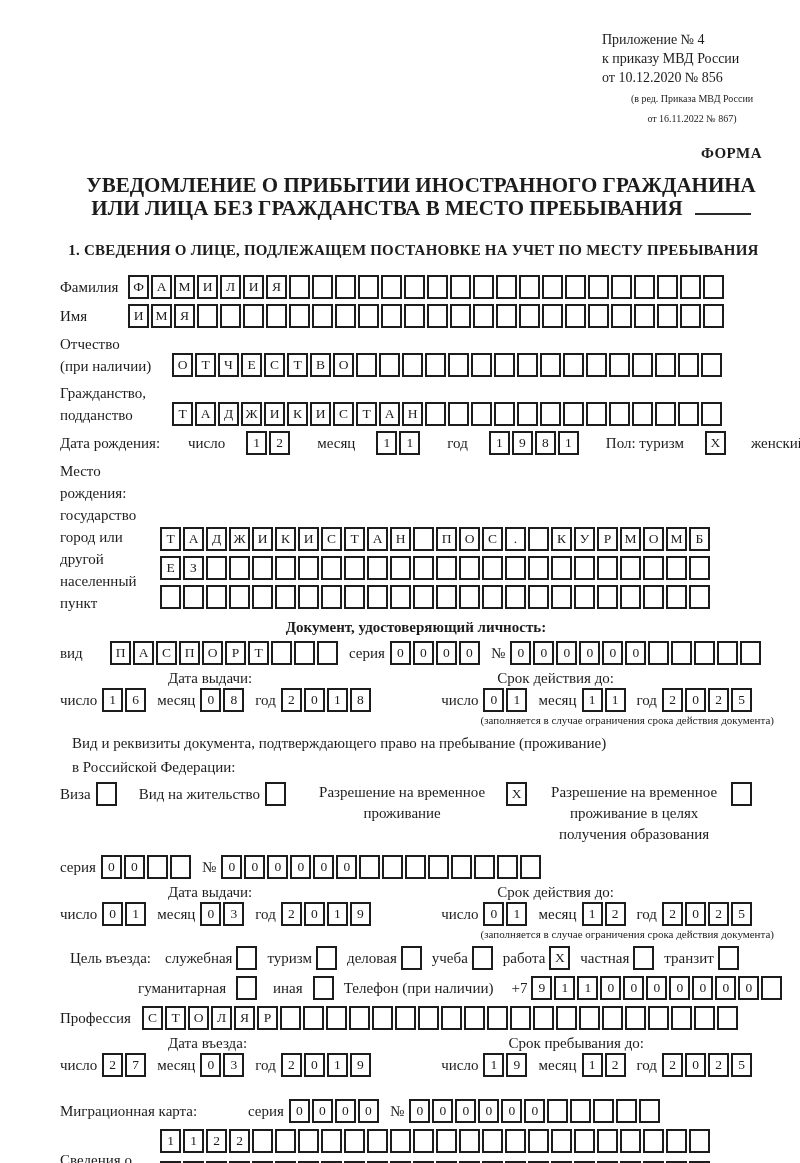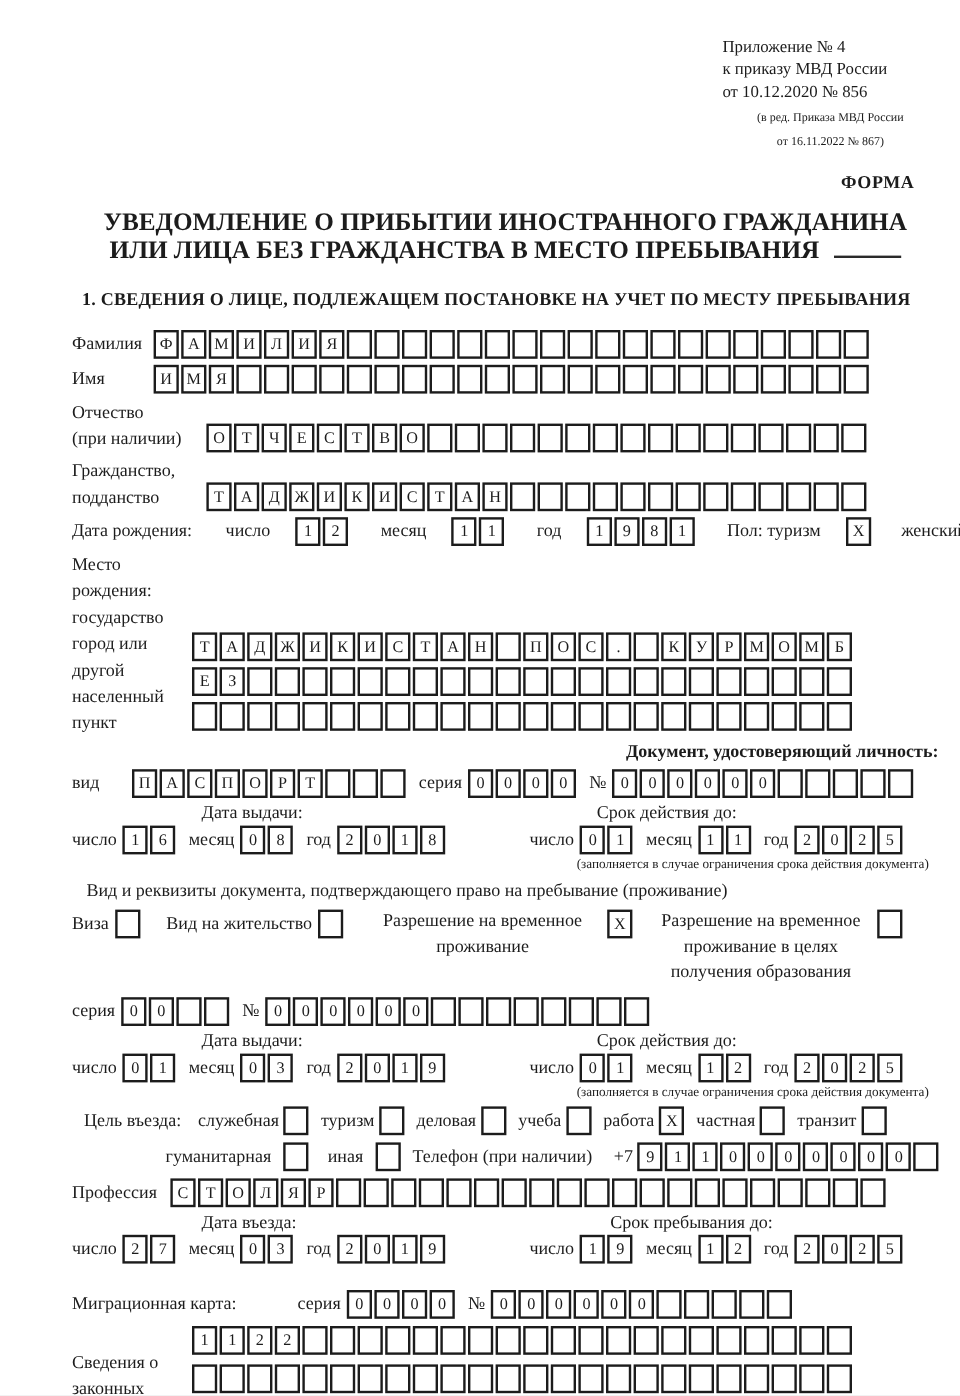--- a/index.html
+++ b/index.html
@@ -43,21 +43,21 @@
   .drow{display:flex;align-items:flex-start;}
   .dgroup{display:inline-flex;align-items:flex-start;}
   .g2{margin-left:auto;margin-right:28px;}
   .note{font-size:11px;text-align:right;margin:2px 8px 6px 0;}
 
   .plain{line-height:22px;margin-bottom:2px;margin-left:12px;}
   
   .opts{display:flex;align-items:flex-start;margin:4px 0 10px 0;}
   .opt{display:flex;align-items:flex-start;}
   .optlines{text-align:center;line-height:21px;}
-  .dochdr{text-align:right;font-weight:bold;margin:3px 0 5px -10px;}
+  .dochdr{text-align:center;font-weight:bold;margin:3px 0 5px -10px;}
   .purp{display:flex;align-items:flex-start;margin-bottom:6px;flex-wrap:nowrap;}
   .purp .inlbl{margin:0 4px 0 10px;}
   .phone{margin-left:auto;display:inline-flex;align-items:flex-start;}
 </style>
 </head>
 <body>
 
 <div class="page">
 
   <div class="annex">
@@ -400,20 +400,21 @@
           <span class="cell">2</span>
           <span class="cell">0</span>
           <span class="cell">2</span>
           <span class="cell">5</span>
         </span>
     </span>
   </div>
   <div class="note">(заполняется в случае ограничения срока действия документа)</div>
 
   <div class="plain">Вид и реквизиты документа, подтверждающего право на пребывание (проживание)</div>
+  <div class="plain">в Российской Федерации:</div>
 
   <div class="opts">
     <span class="opt">
       <span class="inlbl first">Виза</span>
       <span class="cell cb"></span>
     </span>
     <span class="opt" style="margin-left:22px;">
       <span class="inlbl first">Вид на жительство</span>
       <span class="cell cb"></span>
     </span>

